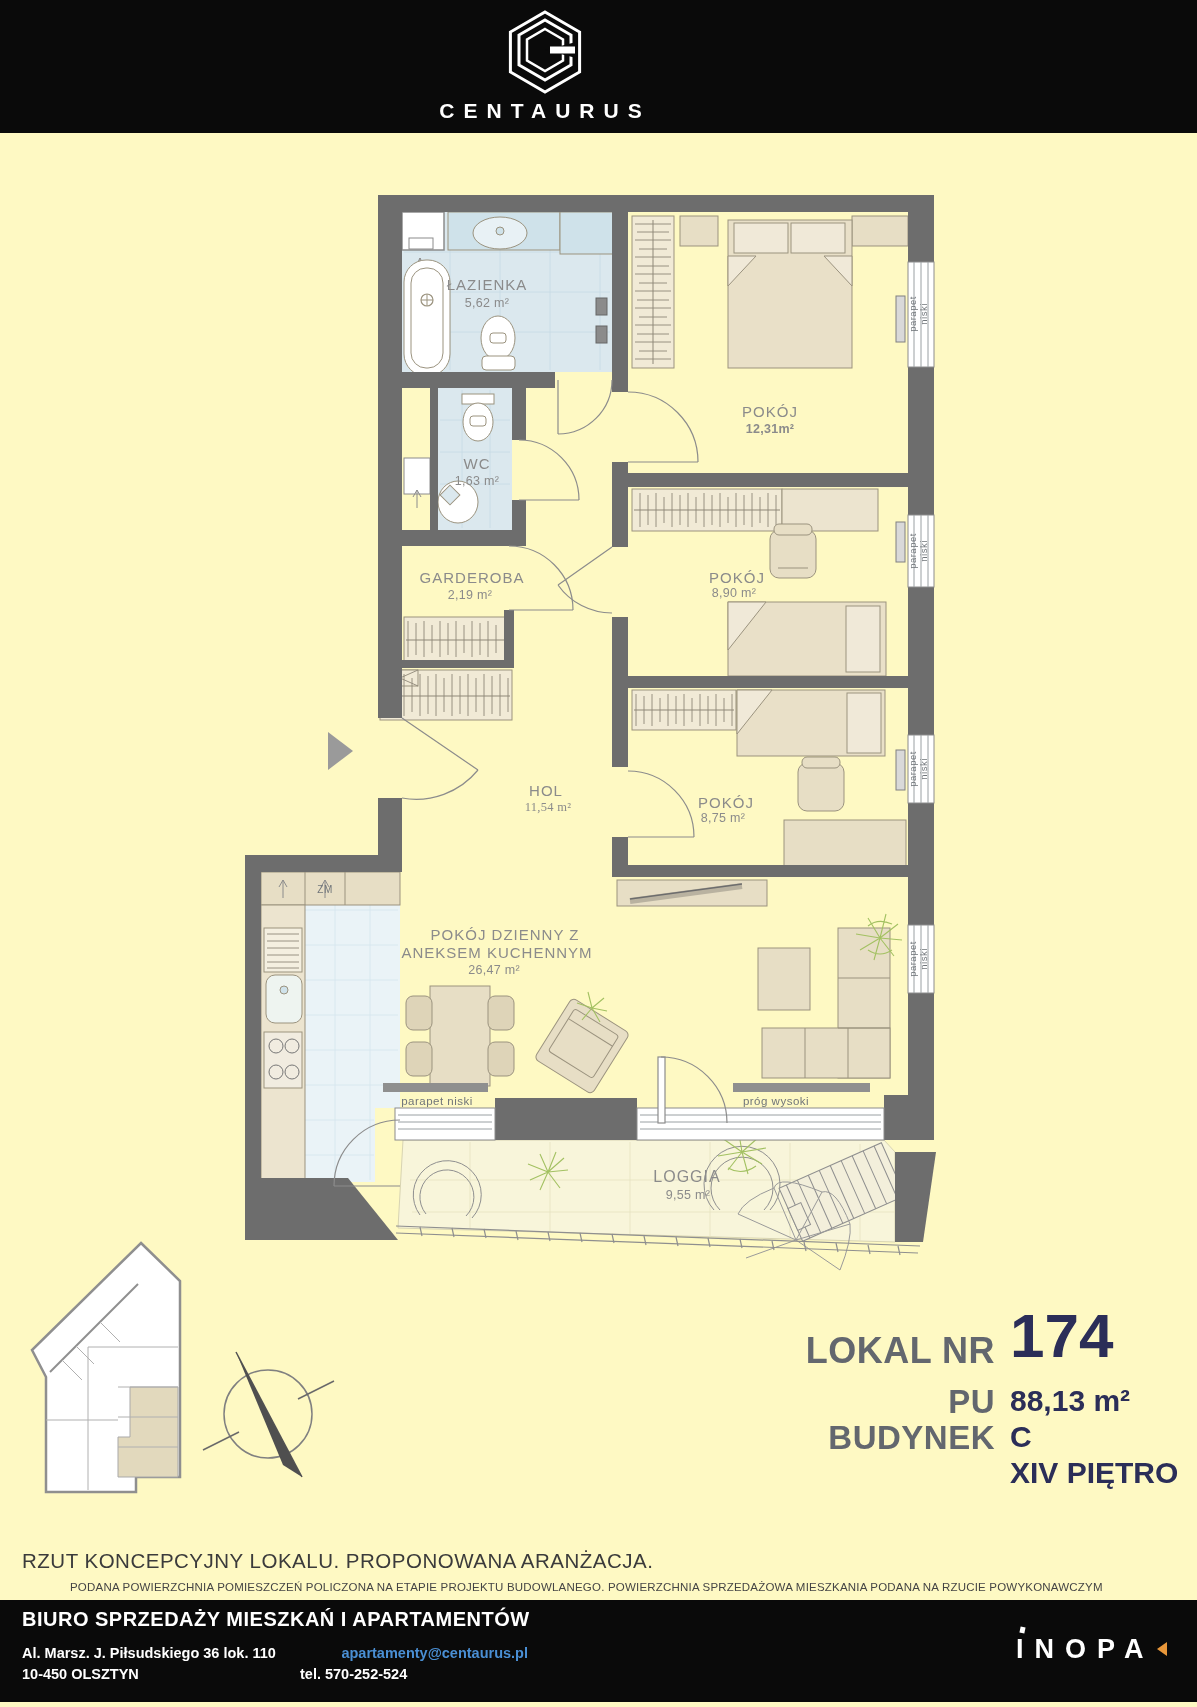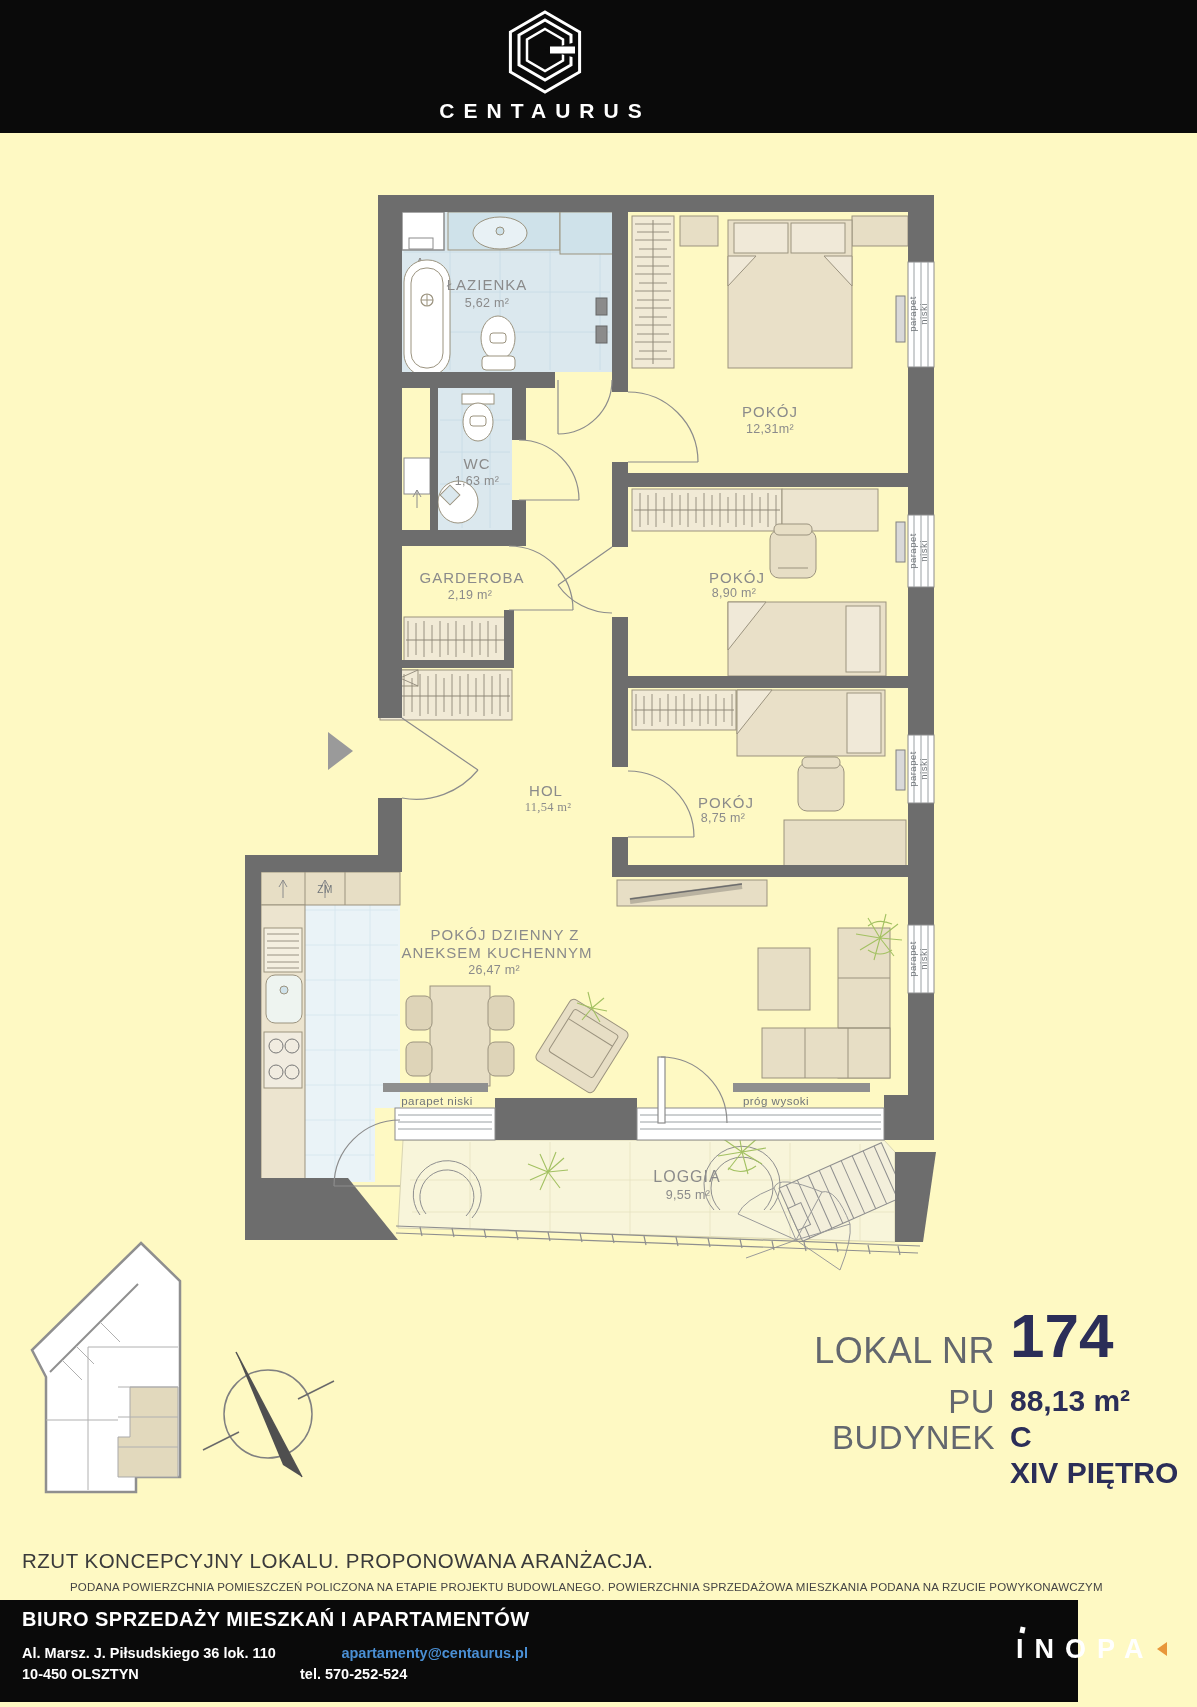--- a/index.html
+++ b/index.html
@@ -17,27 +17,27 @@
   .plan-label{position:absolute;transform:translate(-50%,-50%);white-space:nowrap;
       color:#8b8b8b;letter-spacing:1px;}
   .room-name{font-size:15px;}
   .room-area{font-size:12.5px;letter-spacing:0.3px;}
   .annot{font-size:11.5px;color:#70757a;letter-spacing:0.5px;}
   .vlabel{position:absolute;transform:translate(-50%,-50%) rotate(-90deg);text-align:center;
       font-size:9.5px;line-height:1.2;color:#70757a;letter-spacing:0.5px;white-space:nowrap;}
   .vlabel span{display:block;}
   
   .info-label{position:absolute;left:700px;width:295px;text-align:right;color:#63676e;
-      font-size:33px;letter-spacing:0.5px;}
+      font-size:33px;letter-spacing:0.5px;font-weight:bold;}
   .info-value{position:absolute;left:1010px;color:#2b2e58;font-weight:bold;}
   
   .disc1{position:absolute;left:22px;top:1549px;font-size:20.5px;color:#3b3b3b;letter-spacing:0.5px;}
   .disc2{position:absolute;left:22px;top:1581px;font-size:11.5px;color:#454545;letter-spacing:0.2px;margin-left:48px;}
   
-  .footer{position:absolute;left:0;top:1600px;width:1078px;height:102px;background:#0a0a0a;}
+  .footer{position:absolute;left:0;top:1600px;width:1197px;height:102px;background:#0a0a0a;}
   .f-title{position:absolute;left:22px;top:8px;color:#fff;font-size:20px;font-weight:bold;letter-spacing:0.5px;}
   .f-addr1{position:absolute;left:22px;top:45px;color:#fff;font-size:14.5px;font-weight:bold;}
   .f-addr2{position:absolute;left:22px;top:66px;color:#fff;font-size:14.5px;font-weight:bold;}
   .f-email{position:absolute;left:300px;top:45px;width:228px;text-align:right;color:#4a8fd4;font-size:14.5px;font-weight:bold;}
   .f-phone{position:absolute;left:300px;top:66px;width:228px;text-align:left;color:#fff;font-size:14.5px;font-weight:bold;}
   .f-inopa{position:absolute;left:1016px;top:34px;color:#fff;font-size:27px;font-weight:bold;letter-spacing:11px;}
   .f-inopa-dot{position:absolute;left:1020px;top:27px;width:5px;height:6px;background:#fff;transform:rotate(12deg);}
   .f-inopa-tri{position:absolute;left:1157px;top:42px;width:0;height:0;
       border-top:7px solid transparent;border-bottom:7px solid transparent;border-right:10px solid #e8973a;}
 </style>
@@ -299,21 +299,21 @@
     <div class="plan-label room-name" style="left:487px;top:284px;">ŁAZIENKA</div>
     <div class="plan-label room-area" style="left:487px;top:303px;">5,62 m²</div>
 
     <div class="plan-label room-name" style="left:477px;top:463px;">WC</div>
     <div class="plan-label room-area" style="left:477px;top:481px;">1,63 m²</div>
 
     <div class="plan-label room-name" style="left:472px;top:577px;">GARDEROBA</div>
     <div class="plan-label room-area" style="left:470px;top:595px;">2,19 m²</div>
 
     <div class="plan-label room-name" style="left:770px;top:411px;">POKÓJ</div>
-    <div class="plan-label room-area" style="left:770px;top:429px;">12,31m²</div>
+    <div class="plan-label room-area" style="left:770px;top:429px;font-weight:bold;">12,31m²</div>
 
     <div class="plan-label room-name" style="left:737px;top:577px;">POKÓJ</div>
     <div class="plan-label room-area" style="left:734px;top:593px;">8,90 m²</div>
 
     <div class="plan-label room-name" style="left:546px;top:790px;">HOL</div>
     <div class="plan-label room-area" style="left:548px;top:807px;font-family:Liberation Serif, serif;">11,54 m²</div>
 
     <div class="plan-label room-name" style="left:726px;top:802px;">POKÓJ</div>
     <div class="plan-label room-area" style="left:723px;top:818px;">8,75 m²</div>
 

